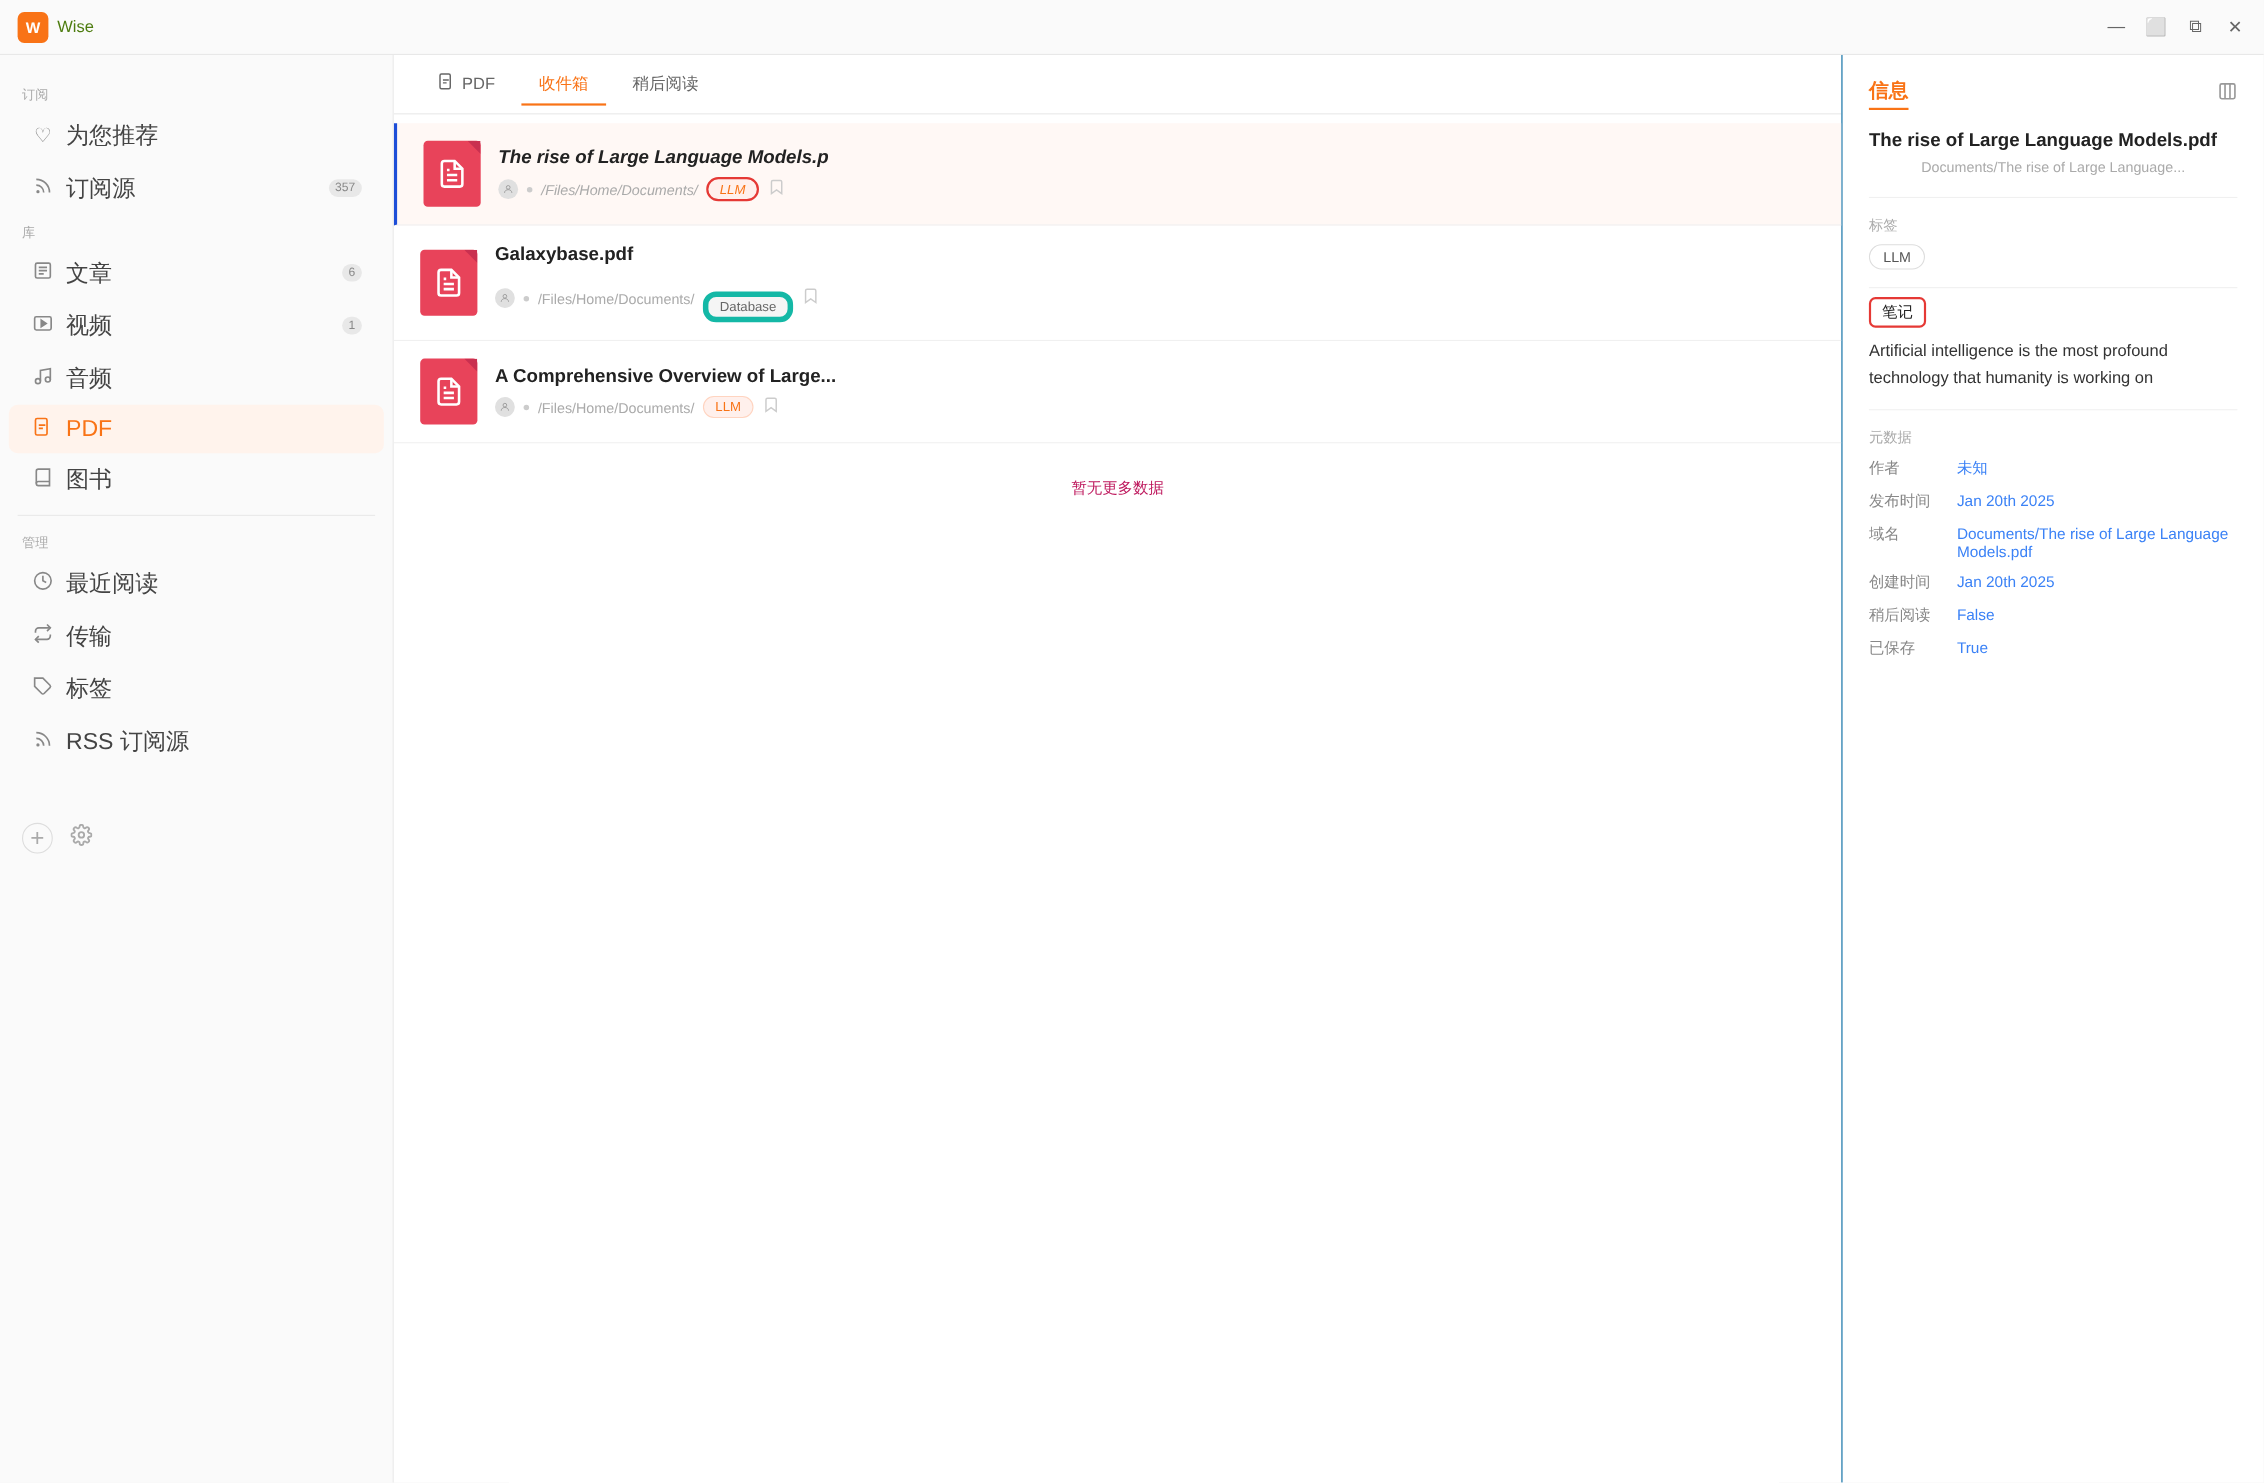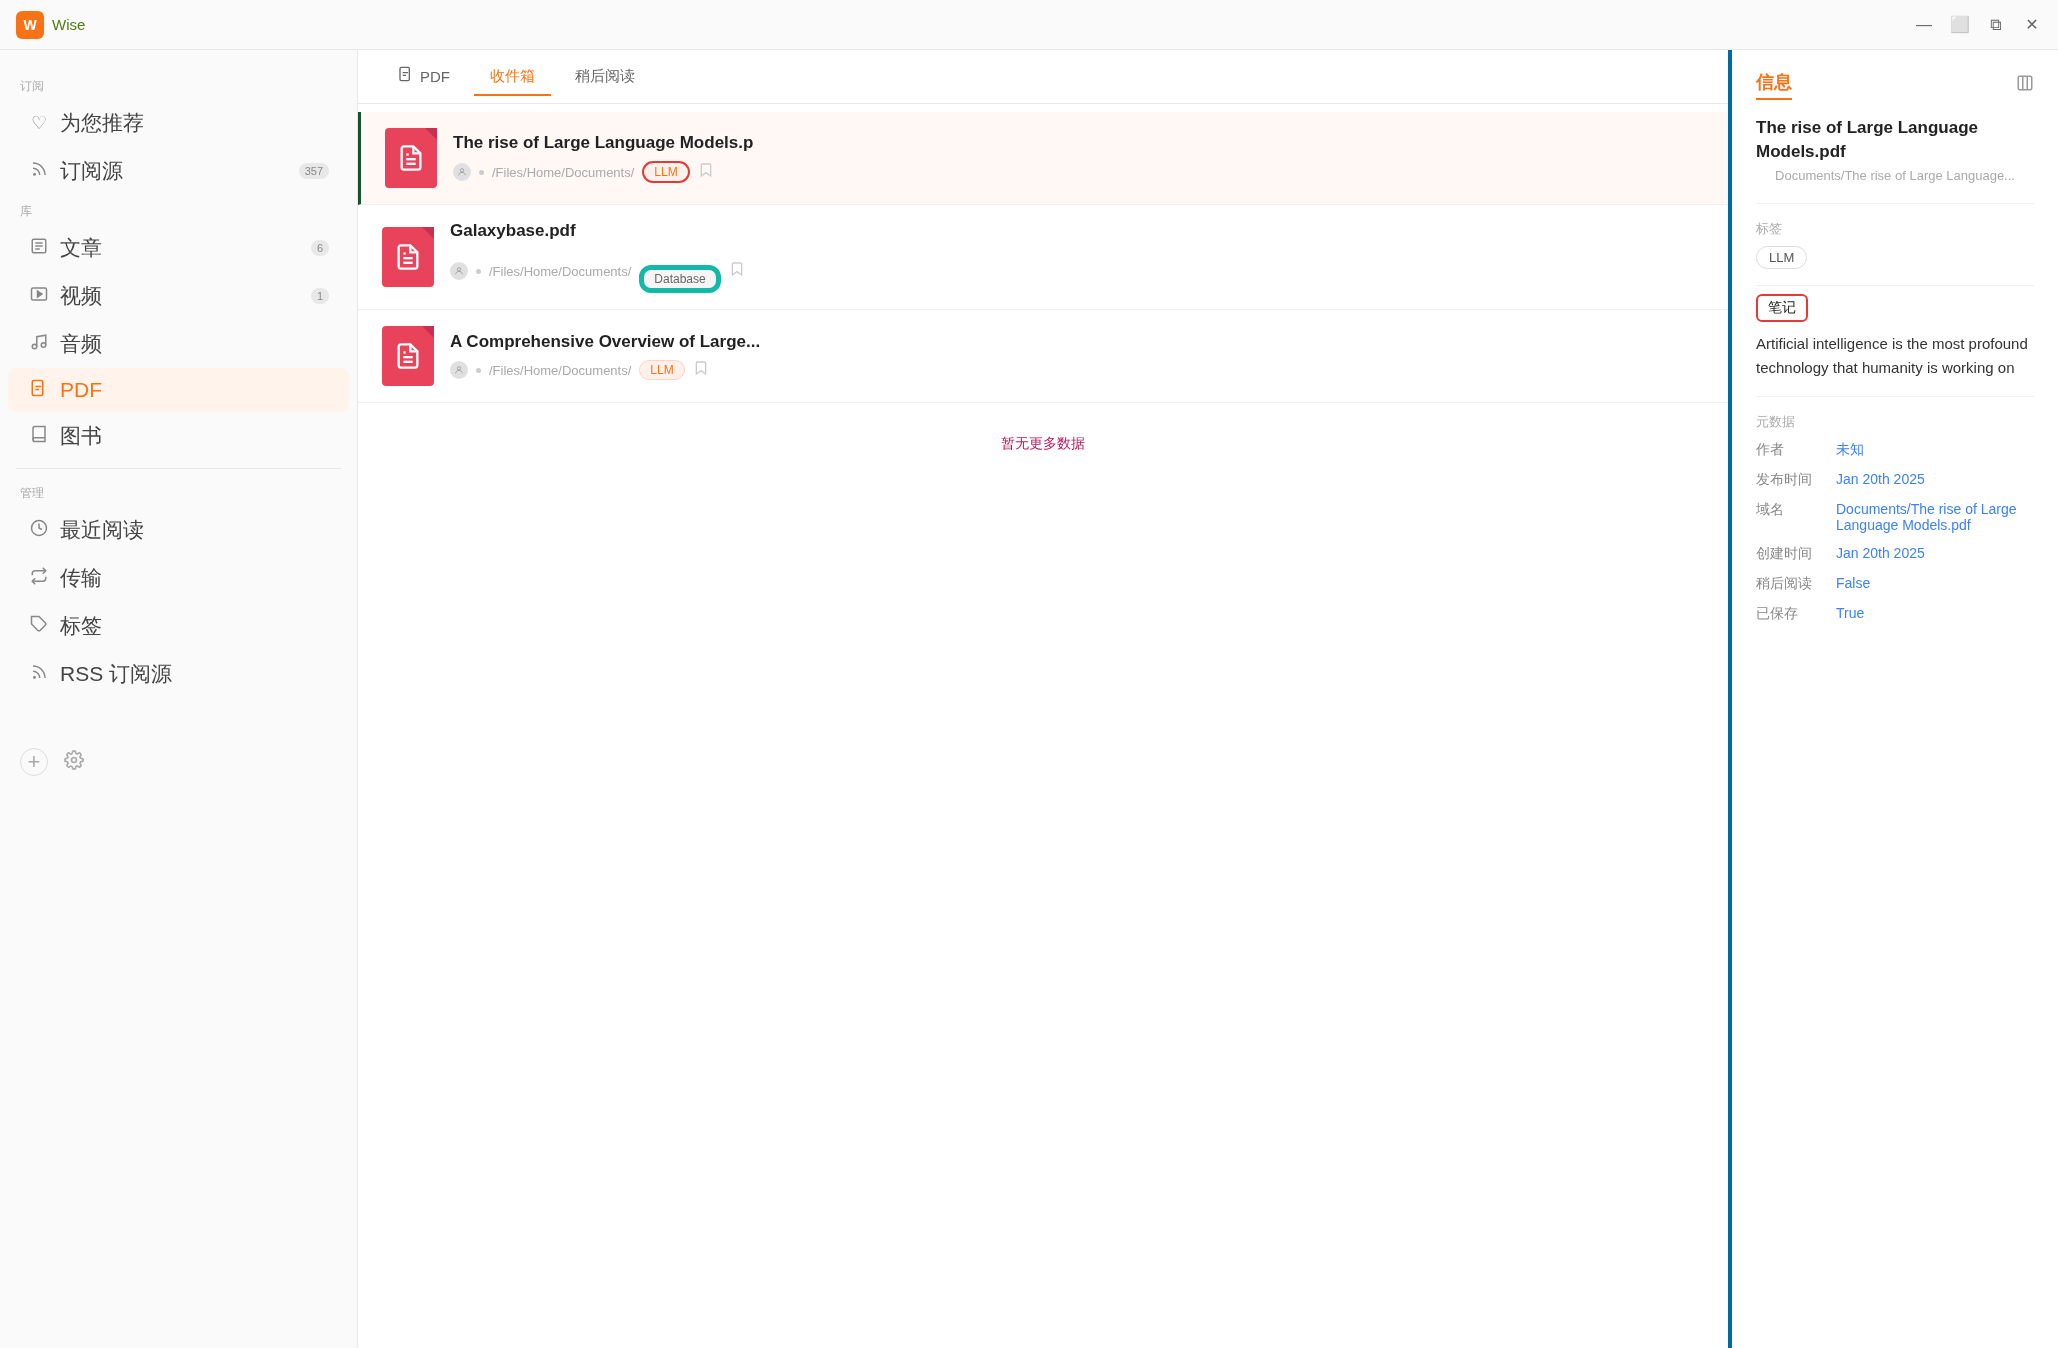--- a/index.html
+++ b/index.html
@@ -180,21 +180,22 @@
       display: flex;
       align-items: center;
       padding: 16px 24px;
       cursor: pointer;
       border-bottom: 1px solid #f0f0f0;
       gap: 16px;
       position: relative;
     }
     .file-item.selected {
       background: #fff8f5;
-      border-left: 3px solid #14532d;
+      border-left: 3px solid #1d4ed8;
+      font-style: italic;
     }
     .file-icon {
       width: 52px;
       height: 60px;
       background: #e8435a;
       border-radius: 4px;
       display: flex;
       align-items: center;
       justify-content: center;
       flex-shrink: 0;
@@ -276,23 +277,23 @@
     }
     .no-more {
       text-align: center;
       color: #be185d;
       font-size: 14px;
       padding: 32px 0;
     }
 
     
     .right-panel {
-      width: 330px;
+      width: 384px;
       background: #fff;
-      border-left: 4px solid #0369a1;
+      border-left: 1px solid #0369a1;
       flex-shrink: 0;
       overflow-y: auto;
       padding: 20px 24px;
     }
     .panel-header {
       display: flex;
       align-items: center;
       justify-content: space-between;
       margin-bottom: 16px;
     }

